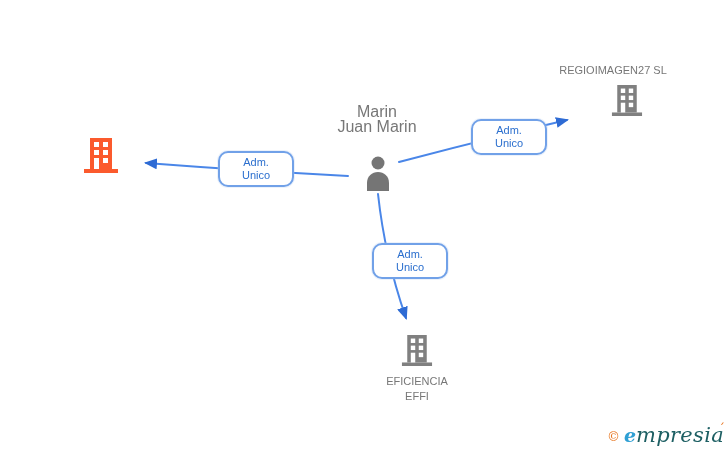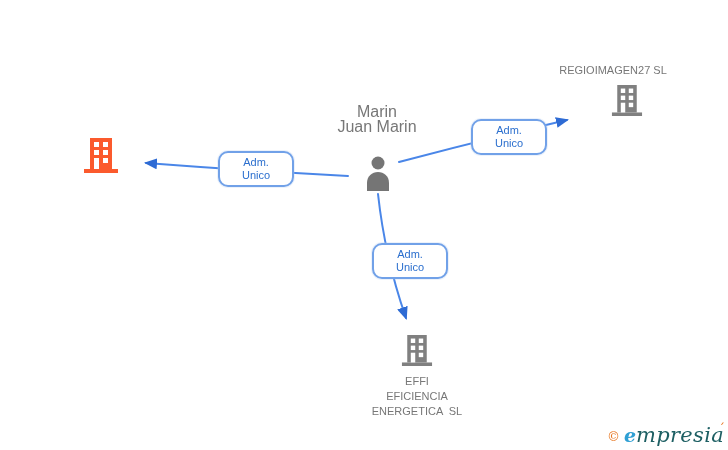--- a/index.html
+++ b/index.html
@@ -94,23 +94,22 @@
       <rect x="7" y="0" width="22" height="31" fill="#808080"></rect>
       <rect x="11" y="4" width="5" height="5" fill="#ffffff"></rect>
       <rect x="20" y="4" width="5" height="5" fill="#ffffff"></rect>
       <rect x="11" y="12" width="5" height="5" fill="#ffffff"></rect>
       <rect x="20" y="12" width="5" height="5" fill="#ffffff"></rect>
       <rect x="11" y="20" width="5" height="11" fill="#ffffff"></rect>
       <rect x="20" y="20" width="5" height="5" fill="#ffffff"></rect>
     </svg>
   </div>
   <div class="node-label" style="left:347px;top:374px;width:140px;">
+    <span class="label-line">EFICIENCIA</span>
     <span class="label-line">EFFI</span>
-    <span class="label-line">EFICIENCIA</span>
-    <span class="label-line">ENERGETICA  SL</span>
   </div>
 
   <div class="badge" style="left:218px;top:151px;">
     <span class="label-line">Adm.</span>
     <span class="label-line">Unico</span>
   </div>
   <div class="badge" style="left:471px;top:119px;">
     <span class="label-line">Adm.</span>
     <span class="label-line">Unico</span>
   </div>

